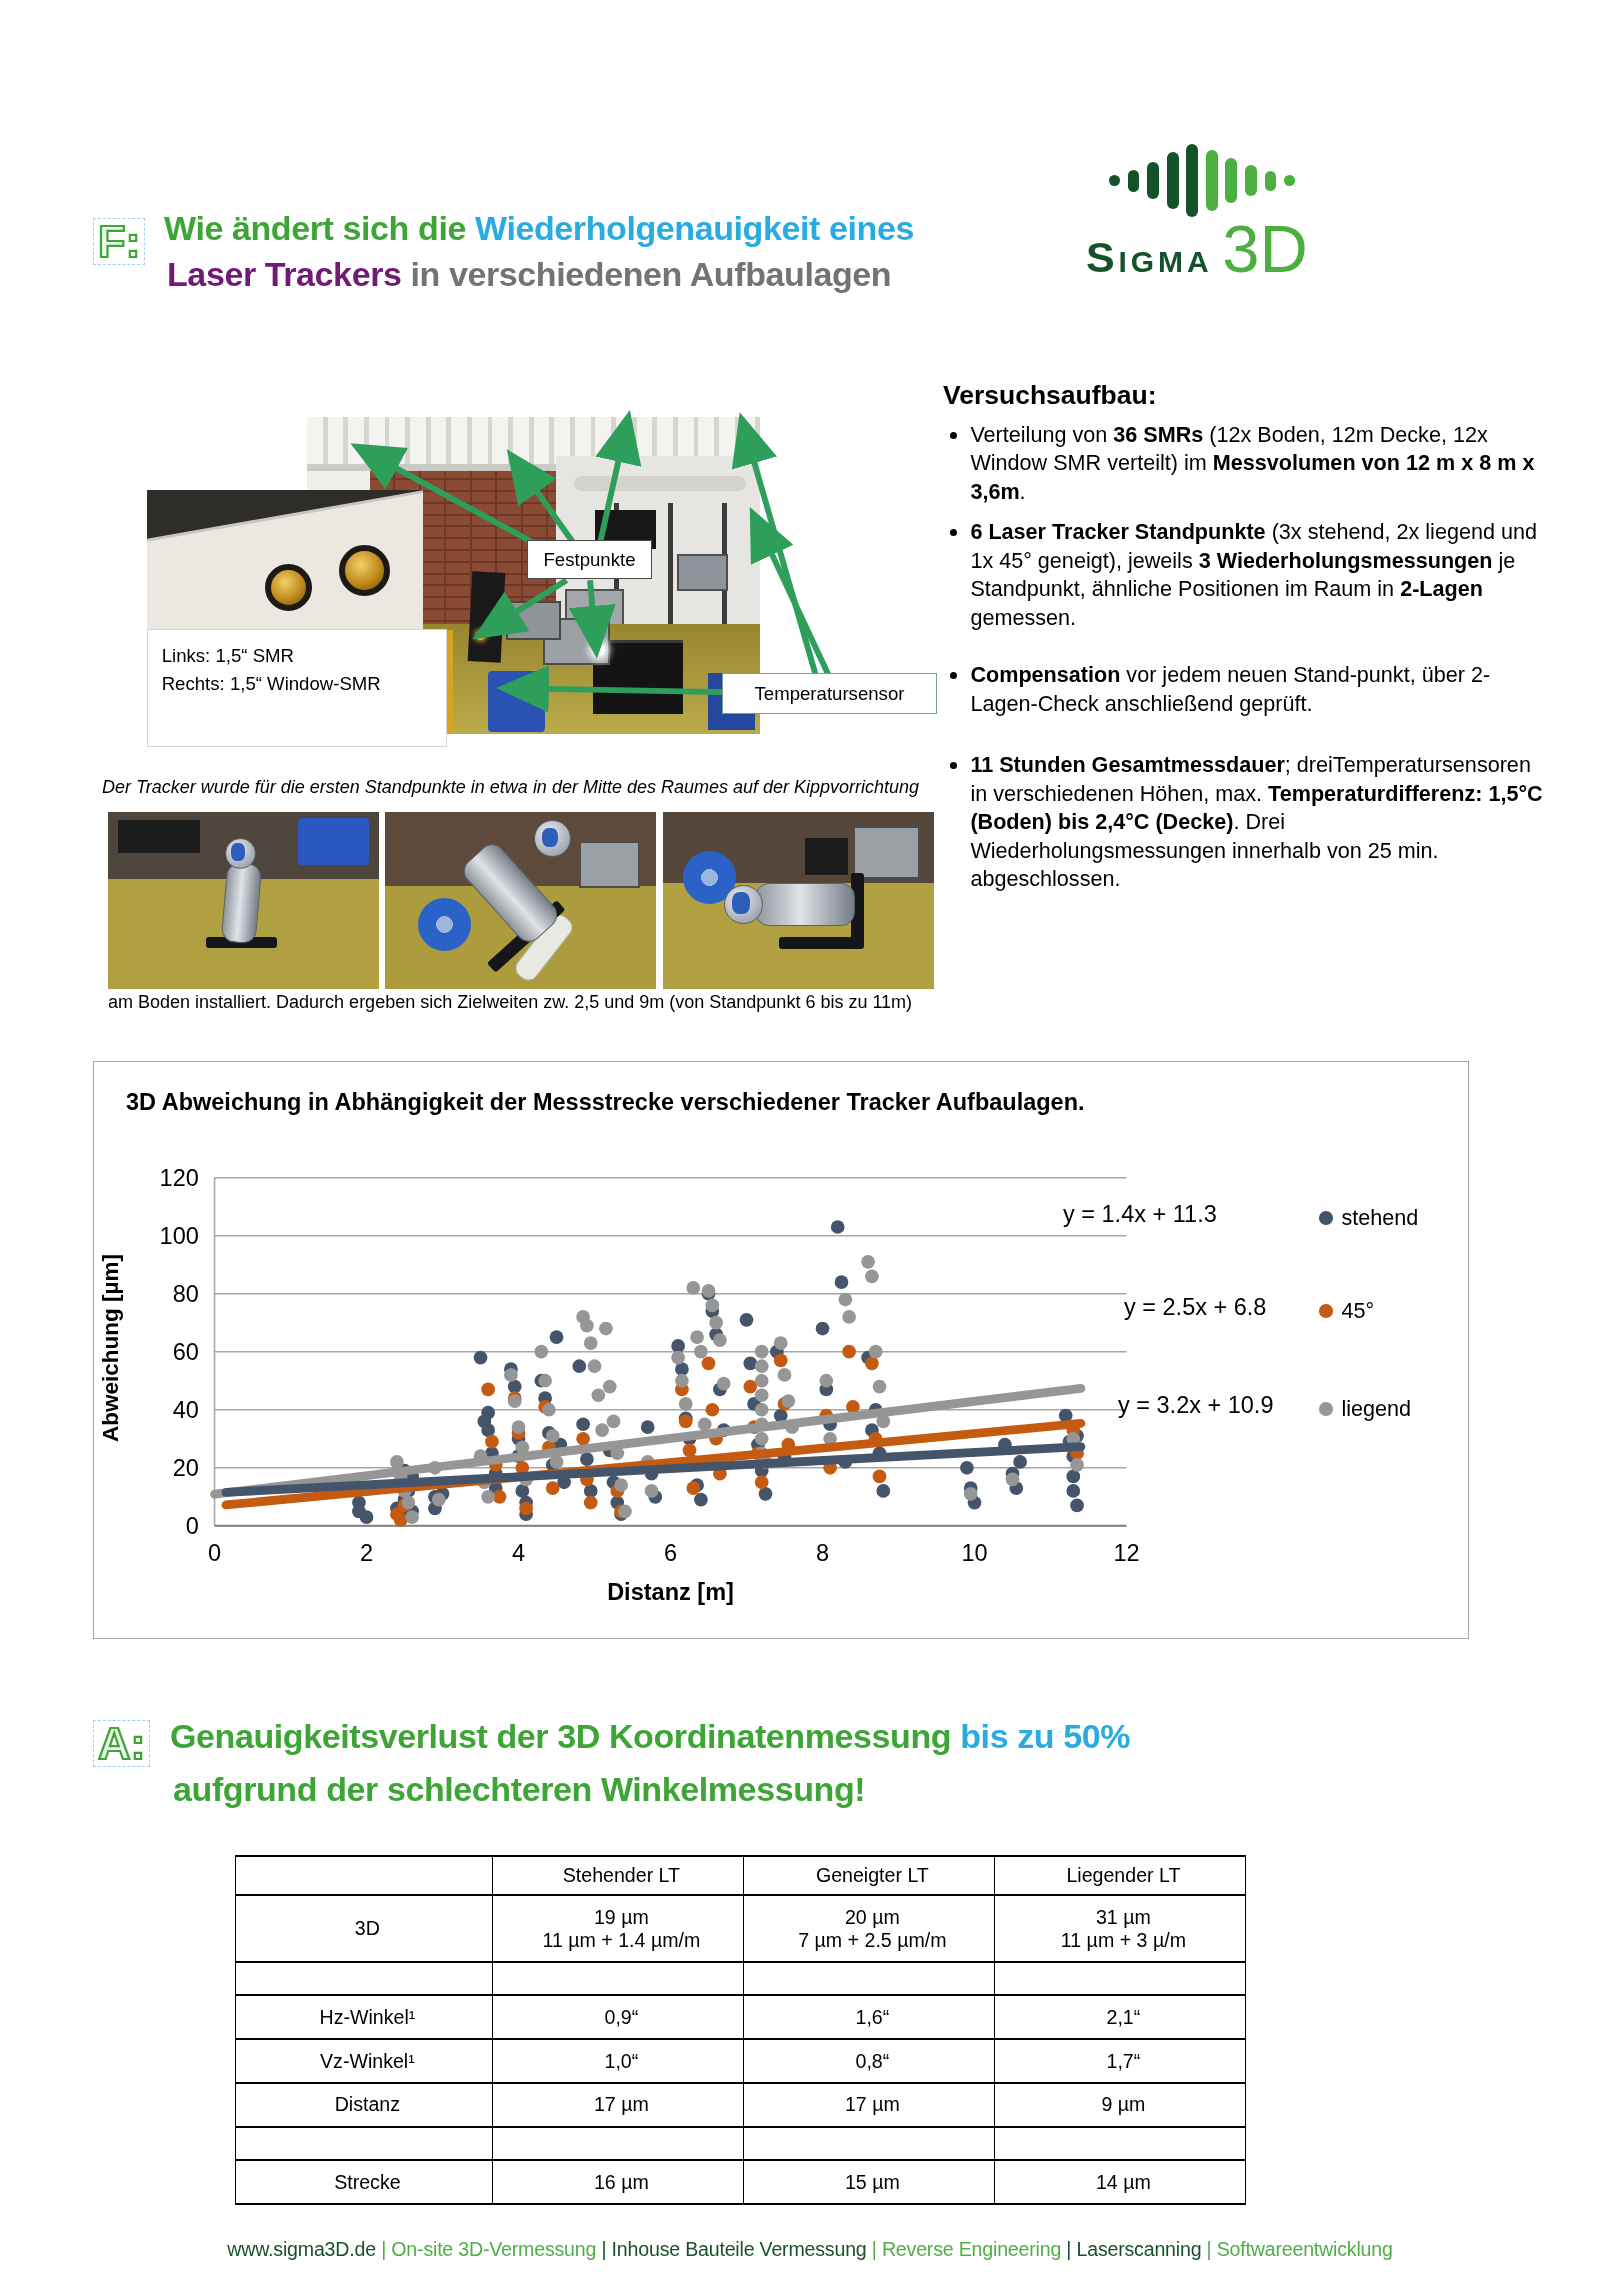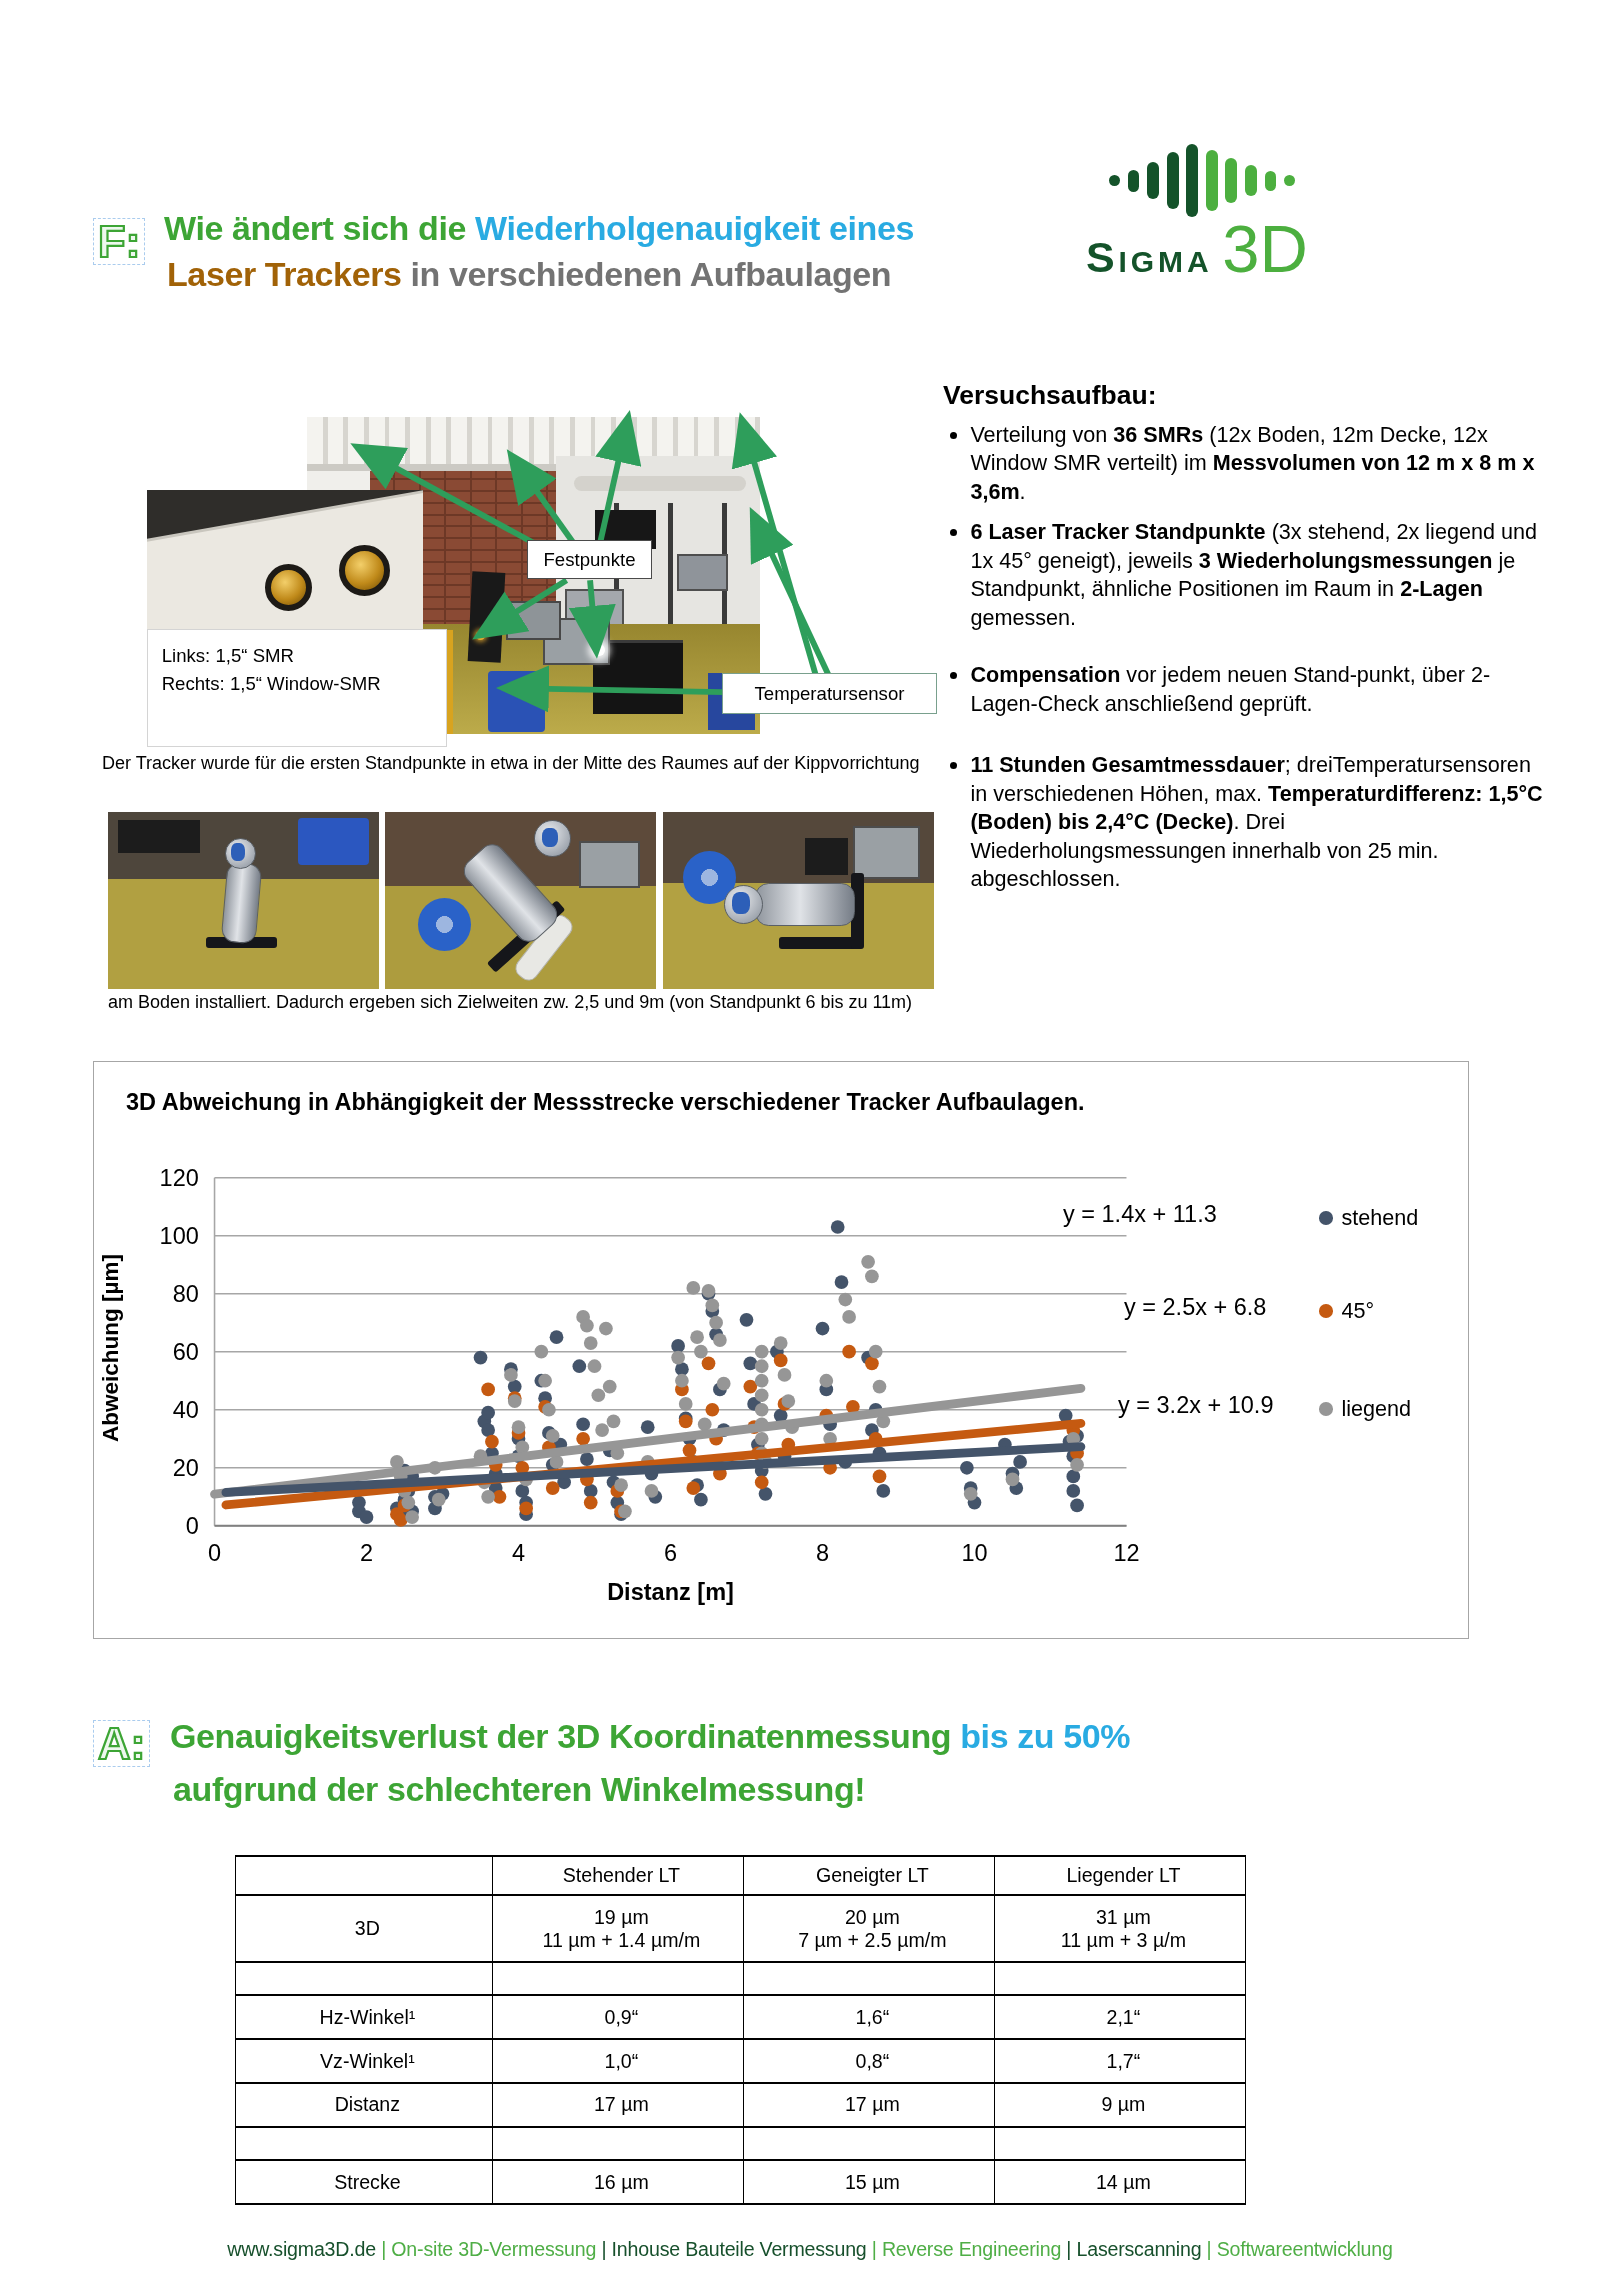--- a/index.html
+++ b/index.html
@@ -63,21 +63,21 @@
 
   .lbl{position:absolute;background:#fff;font-size:18.6px;display:flex;align-items:center;justify-content:center;}
   #lbl-fest{left:527px;top:540px;width:123px;height:37px;border:1.5px solid #4a4a4a;}
   #lbl-temp{left:722px;top:673px;width:213px;height:39px;border:1.5px solid #79a08d;}
   #lbl-smr{left:147px;top:629px;width:300px;height:118px;border:1px solid #d4d4d4;
     flex-direction:column;align-items:flex-start;justify-content:flex-start;padding:11.8px 0 0 13.7px;line-height:1.5;box-sizing:border-box;}
 
   #arrow-layer{position:absolute;left:294px;top:392px;width:647px;height:358px;pointer-events:none;}
 
   .caption{position:absolute;font-size:18px;color:#000;}
-  #caption-top{left:102px;top:753px;width:863px;}
+  #caption-top{left:102px;top:777px;width:863px;font-style:italic;}
   #caption-bottom{left:108px;top:992px;width:882px;}
 
   .pb{position:absolute;top:812px;width:271px;height:177px;overflow:hidden;}
   #photo-b1{left:108px;background:linear-gradient(#4e463c 0 38%,#b1a041 38%);}
   #photo-b2{left:385px;background:linear-gradient(#5d4a3a 0 42%,#ad9c3e 42%);}
   #photo-b3{left:663px;background:linear-gradient(#55483b 0 40%,#b2a142 40%);}
   .tr-body{position:absolute;background:linear-gradient(90deg,#8f959d,#e0e3e7 45%,#767d87);border:1px solid #5a6067;border-radius:13.7px;}
   .tr-head{position:absolute;background:radial-gradient(circle at 38% 35%,#eceef1,#848c97);border:1px solid #5a6067;border-radius:50%;}
   .tr-base{position:absolute;background:#15161a;border-radius:2.9px;}
   .tr-blue{position:absolute;background:#2d5fb8;border-radius:40%;}
@@ -129,21 +129,21 @@
   
   #footer{position:absolute;left:0;top:2238px;width:100%;text-align:center;font-size:19.6px;letter-spacing:-0.2px;}
 </style>
 </head>
 <body>
 
 <div id="page">
 
   <div id="title-prefix" class="outline-letter">F:</div>
   <div id="title-l1" class="disp"><span style="color: rgb(61, 165, 53);">Wie ändert sich die </span><span style="color: rgb(41, 171, 226);">Wiederholgenauigkeit eines</span></div>
-  <div id="title-l2" class="disp"><span style="color: #a16207;">Laser Trackers </span><span style="color: #737373;"> in verschiedenen Aufbaulagen</span></div>
+  <div id="title-l2" class="disp"><span style="color: #701a75;">Laser Trackers </span><span style="color: #737373;"> in verschiedenen Aufbaulagen</span></div>
 
   <div id="logo">
     <div id="logo-bars">
       <span class="bar-dark" style="width:10.8px;height:10.8px;border-radius:50%;"></span>
       <span class="bar-dark" style="height:21.6px;"></span>
       <span class="bar-dark" style="height:37px;"></span>
       <span class="bar-dark" style="height:57px;"></span>
       <span class="bar-dark" style="height:73px;"></span>
       <span class="bar-light" style="height:61px;"></span>
       <span class="bar-light" style="height:45px;"></span>

